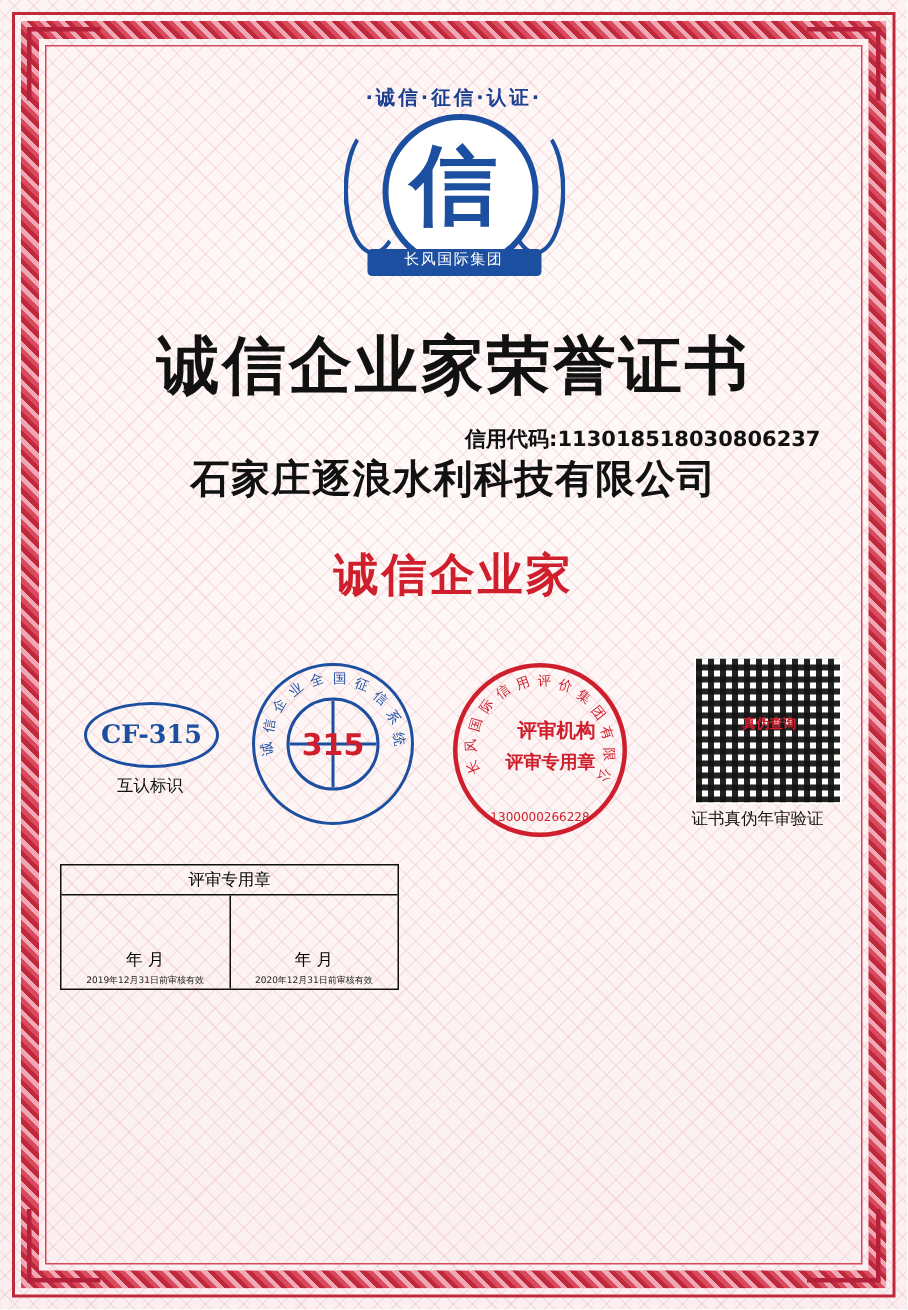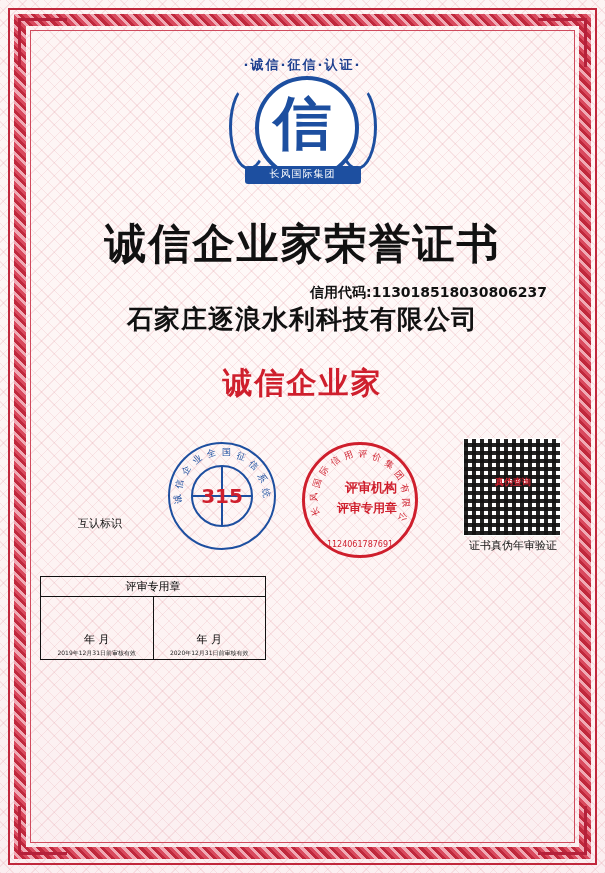--- a/index.html
+++ b/index.html
@@ -174,21 +174,21 @@
     background-blend-mode:multiply;
     border:1px solid #fff;
     opacity:.92;
   }
   .qr-overlay{
     position:absolute;right:10px;top:44px;width:84px;text-align:center;
     font-size:9px;color:#cf1f2d;font-weight:bold;
     font-family:"DejaVu Sans", sans-serif;
   }
   .qr-caption{
-    position:absolute;right:0;top:106px;width:104px;text-align:center;
+    position:absolute;right:0;top:106px;width:104px;text-align:left;
     font-size:11px;color:#111;font-family:Liberation Mono, monospace;
   }
 
   
   .footer{display:flex;margin-top:14px;}
   .fields{flex:1;padding-left:16px;}
   .fields div{
     font-size:15px;color:#111;margin-bottom:9px;letter-spacing:.5px;
     font-family:"DejaVu Serif", serif;
   }
@@ -238,20 +238,21 @@
 
     <div class="credit-code">信用代码:113018518030806237</div>
 
     <div class="company">石家庄逐浪水利科技有限公司</div>
 
     <div class="names">
       <span>诚信企业家</span>
     </div>
 
     <div class="seals">
+      <div class="cf-badge">CF-315</div>
       <div class="cf-caption">互认标识</div>
 
       <div class="seal-blue">
         <div class="ring-text">
           <i style="transform:rotate(-100deg) translate(0,-50px)">诚</i>
           <i style="transform:rotate(-80deg) translate(0,-50px)">信</i>
           <i style="transform:rotate(-60deg) translate(0,-50px)">企</i>
           <i style="transform:rotate(-40deg) translate(0,-50px)">业</i>
           <i style="transform:rotate(-20deg) translate(0,-50px)">全</i>
           <i style="transform:rotate(0deg) translate(0,-50px)">国</i>
@@ -278,21 +279,21 @@
           <i style="transform:rotate(34deg) translate(0,-52px)">集</i>
           <i style="transform:rotate(52deg) translate(0,-52px)">团</i>
           <i style="transform:rotate(70deg) translate(0,-52px)">有</i>
           <i style="transform:rotate(88deg) translate(0,-52px)">限</i>
           <i style="transform:rotate(106deg) translate(0,-52px)">公</i>
         </div>
         <div class="inner">
           <div class="l1">评审机构</div>
           <div class="l2">评审专用章</div>
         </div>
-        <div class="num">1124061787691</div>
+        <div class="num">1300000266228</div>
       </div>
 
       <div class="qr"></div>
       <div class="qr-overlay">真伪查询</div>
       <div class="qr-caption">证书真伪年审验证</div>
     </div>
 
     <div class="footer">
       <div class="annual">
         <div class="head">评审专用章</div>

